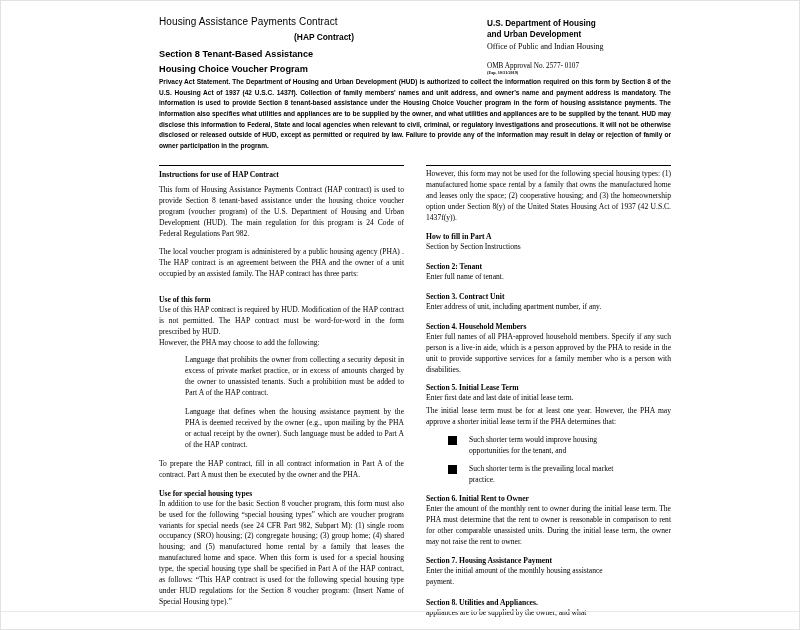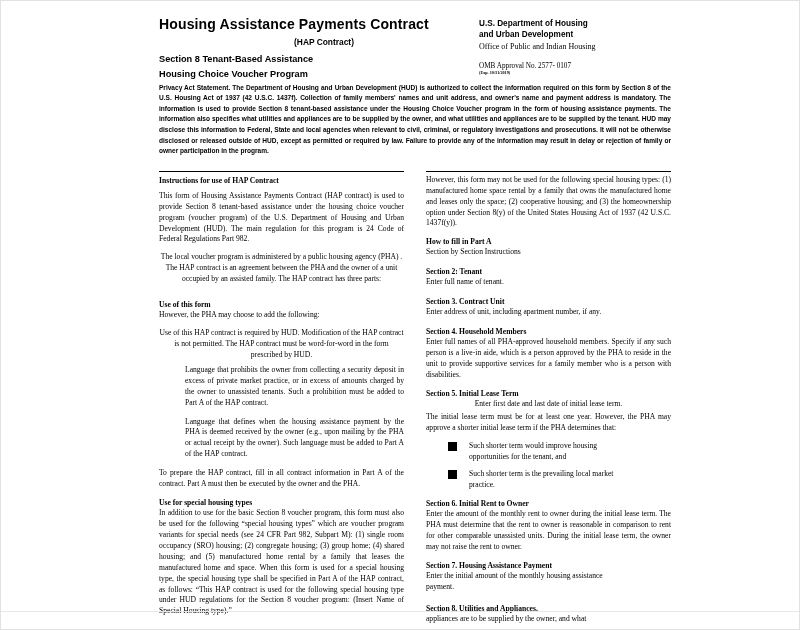--- a/index.html
+++ b/index.html
@@ -26,28 +26,28 @@
   
   .masthead {
     position: relative;
     min-height: 52px;
   }
   .mast-left {
     width: 330px;
   }
   .mast-right {
     position: absolute;
-    right: 16px;
+    right: 8px;
     top: 4px;
     width: 176px;
   }
   .title-main {
     font-family: "Liberation Sans", sans-serif;
-    font-weight: bold;
-    font-size: 14px;
+    font-weight: normal;
+    font-size: 10px;
     color: #000;
     letter-spacing: 0.01em;
     line-height: 1.35;
   }
   .title-sub {
     font-family: "Liberation Sans", sans-serif;
     font-weight: bold;
     font-size: 8.4px;
     color: #000;
     line-height: 1.35;
@@ -130,21 +130,21 @@
 
   p.body {
     font-family: "Liberation Serif", serif;
     font-size: 7.6px;
     color: #000;
     line-height: 1.44;
     text-align: justify;
     margin: 0 0 7px 0;
   }
   p.body.flush { text-align: left; }
-  p.body.nogap { margin-bottom: 0; text-align: center; }
+  p.body.nogap { margin-bottom: 0; }
   p.body.indent {
     margin-left: 26px;
     margin-bottom: 8px;
   }
   .plain-lines {
     font-family: "Liberation Serif", serif;
     font-size: 7.6px;
     color: #000;
     line-height: 1.44;
     margin: 0 0 7px 0;
@@ -208,22 +208,22 @@
 
       <div class="col">
         <div class="rule"></div>
         <div class="h-sec tight">Instructions for use of HAP Contract</div>
 
         <p class="body" style="margin-top:5px">This form of Housing Assistance Payments Contract (HAP contract) is used to provide Section 8 tenant-based assistance under the housing choice voucher program (voucher program) of the U.S. Department of Housing and Urban Development (HUD). The main regulation for this program is 24 Code of Federal Regulations Part 982.</p>
         <p class="body nogap">The local voucher program is administered by a public housing agency (PHA) . The HAP contract is an agreement between the PHA and the owner of a unit occupied by an assisted family. The HAP contract has three parts:</p>
 
 
         <div class="h-sec" style="margin-top:14px">Use of this form</div>
+        <p class="body nogap">Use of this HAP contract is required by HUD. Modification of the HAP contract is not permitted. The HAP contract must be word-for-word in the form prescribed by HUD.</p>
         <p class="body flush" style="margin-top:0">However, the PHA may choose to add the following:</p>
-        <p class="body nogap">Use of this HAP contract is required by HUD. Modification of the HAP contract is not permitted. The HAP contract must be word-for-word in the form prescribed by HUD.</p>
 
         <p class="body indent" style="margin-top:4px">Language that prohibits the owner from collecting a security deposit in excess of private market practice, or in excess of amounts charged by the owner to unassisted tenants. Such a prohibition must be added to Part A of the HAP contract.</p>
         <p class="body indent">Language that defines when the housing assistance payment by the PHA is deemed received by the owner (e.g., upon mailing by the PHA or actual receipt by the owner). Such language must be added to Part A of the HAP contract.</p>
 
         <p class="body">To prepare the HAP contract, fill in all contract information in Part A of the contract. Part A must then be executed by the owner and the PHA.</p>
 
         <div class="h-sec" style="margin-top:0">Use for special housing types</div>
         <p class="body">In addition to use for the basic Section 8 voucher program, this form must also be used for the following “special housing types” which are voucher program variants for special needs (see 24 CFR Part 982, Subpart M): (1) single room occupancy (SRO) housing; (2) congregate housing; (3) group home; (4) shared housing; and (5) manufactured home rental by a family that leases the manufactured home and space. When this form is used for a special housing type, the special housing type shall be specified in Part A of the HAP contract, as follows: “This HAP contract is used for the following special housing type under HUD regulations for the Section 8 voucher program: (Insert Name of Special Housing type).”</p>
       </div>
 

